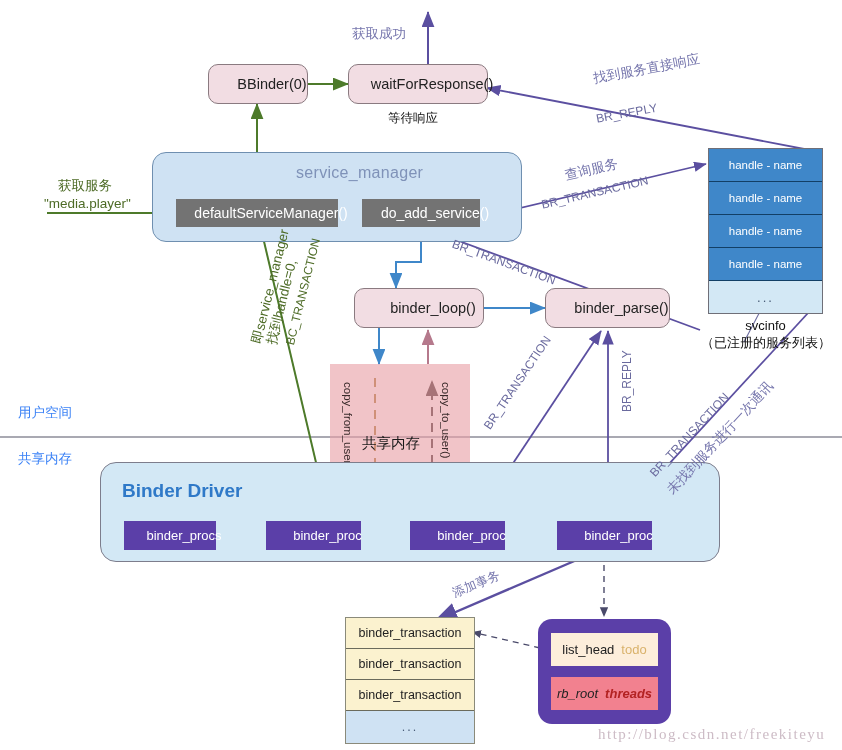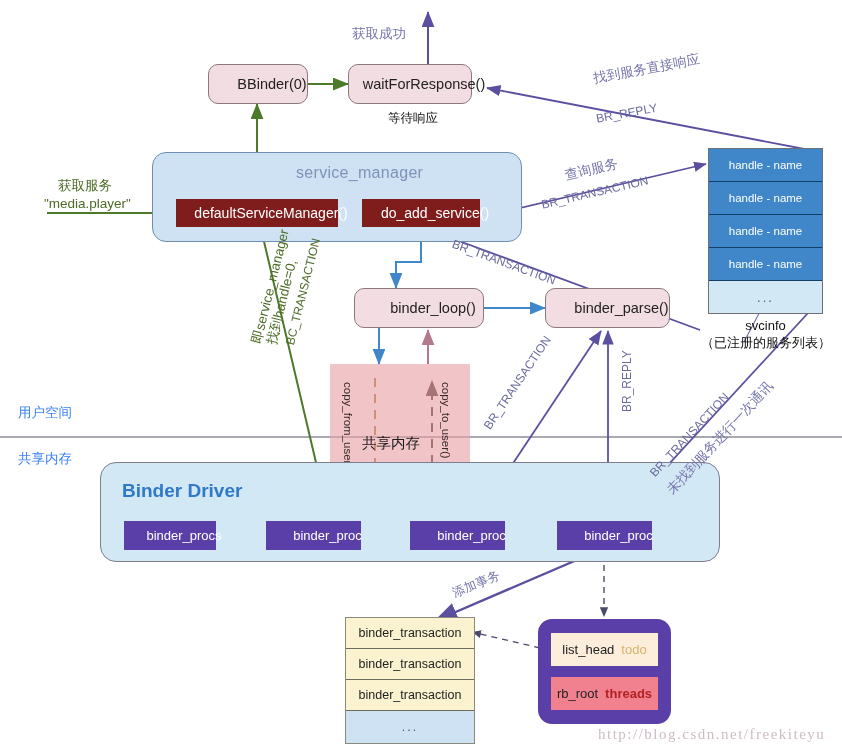--- a/index.html
+++ b/index.html
@@ -20,21 +20,21 @@
     color:#222; font-size:14.5px;
   }
   
   .smbox {
     background:#cfe2f3; border:1px solid #6f8fb0; border-radius:14px;
   }
   .sm-title {
     position:absolute; color:#7f92b8; font-size:16px; letter-spacing:.3px;
   }
   .bluechip {
-    background:#7f1d1d; color:#ffffff; font-size:14px;text-align:right;
+    background:#737373; color:#ffffff; font-size:14px;text-align:right;
   }
   
   .bdbox {
     background:#d3e8f5; border:1px solid #7d7d8c; border-radius:16px;
   }
   .bd-title { position:absolute; color:#2f79c8; font-weight:bold; font-size:19px; }
   .purplechip { background:#5b3fa8; color:#ffffff; font-size:13px; }
 
   
   .svc-wrap { position:absolute; border:1px solid #6f6f78; box-sizing:border-box; }
@@ -55,21 +55,21 @@
   .tx-row { box-sizing:border-box; display:flex; align-items:center;
             justify-content:center; background:#fbf2cf; color:#222;
             font-size:12.5px; border-bottom:1px solid #6b6b5c; }
   .tx-row.last { background:#cfe2f3; letter-spacing:2px; border-bottom:none; color:#4a5d78;}
 
   
   .pstruct { position:absolute; background:#5b3fa8; border-radius:14px; }
   .pfield { position:absolute; display:flex; align-items:center;
             justify-content:center; font-size:13px; }
   .pfield.todo { background:#fdeedb; }
-  .pfield.threads { background:#f2818f; }
+  .pfield.threads { background:#f2818f;font-style:italic; }
   .kw { color:#222; }
   .vl-todo { color:#d9b26b; margin-left:7px; }
   .vl-thr { color:#b32222; margin-left:7px; font-weight:bold; }
 
   
   .lbl { position:absolute; white-space:nowrap; }
   .lbl-green { color:#4d6b26; font-size:12px; }
   .lbl-greencn { color:#4d6b26; font-size:13.5px; }
   .lbl-purple { color:#6a6a9e; font-size:12px; }
   .lbl-purplecn { color:#7676ad; font-size:13.5px; }
@@ -162,21 +162,21 @@
     <line x1="744" y1="342" x2="766" y2="300" stroke="#6a6a9e" stroke-width="1.1"></line>
   </svg>
 
   <div class="lbl lbl-gray" style="left:18px; top:404px;">用户空间</div>
   <div class="lbl lbl-gray" style="left:18px; top:450px;">共享内存</div>
 
   <div class="node pinkbox" style="left:208px; top:64px; width:100px; height:40px;">
     <span>BBinder(0)</span>
   </div>
 
-  <div class="node pinkbox" style="left:348px; top:64px; width:124px; height:40px;">
+  <div class="node pinkbox" style="left:348px; top:64px; width:140px; height:40px;">
     <span>waitForResponse()</span>
   </div>
   <div class="lbl lbl-dark" style="left:388px; top:110px;">等待响应</div>
 
   <div class="node smbox" style="left:152px; top:152px; width:370px; height:90px;"></div>
   <div class="sm-title" style="left:296px; top:164px;">service_manager</div>
 
   <div class="node bluechip" style="left:176px; top:199px; width:162px; height:28px;">
     <span>defaultServiceManager()</span>
   </div>

